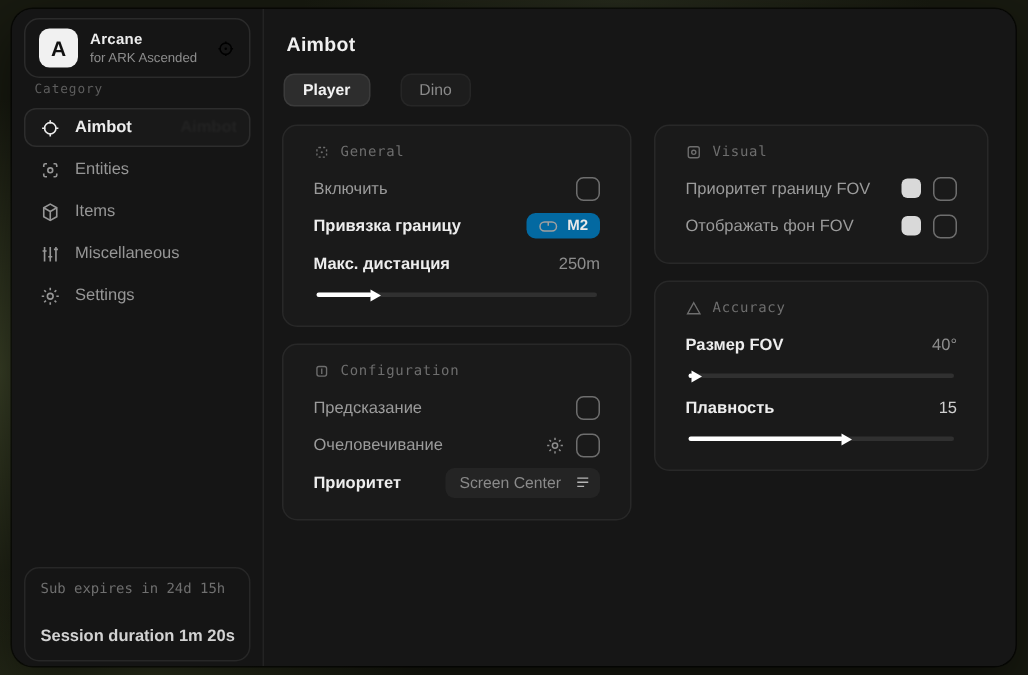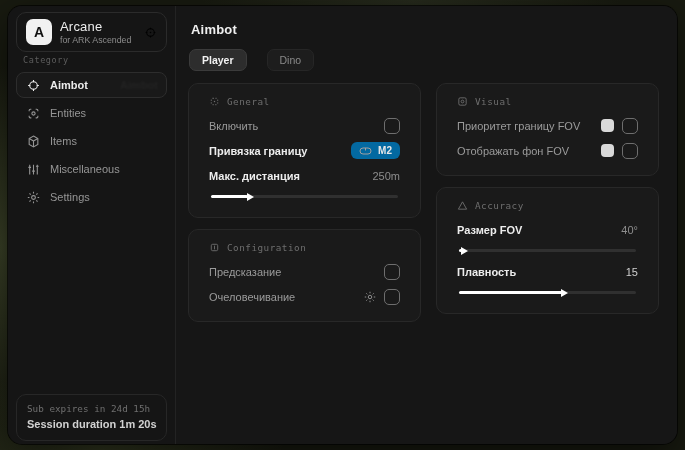--- a/index.html
+++ b/index.html
@@ -27,21 +27,21 @@
   .brand-card {
     border:1px solid #2b2b2b; border-radius:10px; height:40px;
     display:flex; align-items:center; gap:8px; padding:0 9px; flex:none;
   }
   .logo {
     width:26px; height:26px; background:#f1f1f1; border-radius:7px; flex:none;
     display:flex; align-items:center; justify-content:center;
     color:#111; font-weight:bold; font-size:14px;
   }
   .brand-text { display:flex; flex-direction:column; gap:1px; }
-  .brand-name { font-size:13px; font-weight:400; color:#ededed; letter-spacing:.2px; }
+  .brand-name { font-size:10px; font-weight:700; color:#ededed; letter-spacing:.2px; }
   .brand-sub  { font-size:8.8px; color:#8d8d8d; }
   .brand-target { margin-left:auto; color:#9a9a9a; display:flex; }
   .category {
     font-family:"DejaVu Sans Mono", monospace; font-size:8.5px; color:#5d5d5d;
     letter-spacing:.6px; margin:3px 7px 7px;
   }
   .nav { display:flex; flex-direction:column; gap:2px; }
   .nav-item {
     position:relative; display:flex; align-items:center; gap:10px;
     height:26px; padding:0 10px; border-radius:8px;
@@ -53,21 +53,21 @@
     position:absolute; right:8px; top:50%; transform:translateY(-50%);
     font-size:11px; font-weight:700; color:rgba(255,255,255,.045);
     filter:blur(.8px); pointer-events:none;
   }
   .session-card {
     margin-top:auto; border:1px solid #272727; border-radius:10px;
     padding:8px 10px 10px; flex:none;
   }
   .session-line1 {
     font-family:"DejaVu Sans Mono", monospace; font-size:9.3px; color:#6f6f6f;
-    margin-bottom:4px; white-space:nowrap;
+    margin-bottom:20px; white-space:nowrap;
   }
   .session-line2 { font-size:11px; color:#d2d2d2; font-weight:700; white-space:nowrap; }
   
   .main { flex:1; padding:16px 18px 0 12px; background:#161616; }
   .main-title { font-size:13px; font-weight:700; color:#f0f0f0; margin:0 0 12px 3px; letter-spacing:.2px; }
   .tabs { display:flex; gap:20px; margin:0 0 12px 1px; }
   .tab {
     height:22px; padding:0 12px; border-radius:7px; display:flex; align-items:center;
     font-size:10.5px; color:#8a8a8a; background:#1d1d1d; border:1px solid #262626; cursor:pointer;
   }
@@ -268,20 +268,31 @@
               <span class="icon" style="color:#8d8d8d;">
                 <svg width="12" height="12" viewBox="0 0 24 24" fill="none" stroke="currentColor" stroke-width="2">
                   <circle cx="12" cy="12" r="3.5"></circle>
                   <path d="M12 1.5v3M12 19.5v3M1.5 12h3M19.5 12h3M4.6 4.6l2.1 2.1M17.3 17.3l2.1 2.1M19.4 4.6l-2.1 2.1M6.7 17.3l-2.1 2.1"></path>
                 </svg>
               </span>
               <span class="checkbox"></span>
             </span>
           </div>
 
+          <div class="row">
+            <span class="lbl-bright">Приоритет</span>
+            <span class="dropdown">
+              <span class="dropdown-text">Screen Center</span>
+              <span class="icon" style="color:#b5b5b5;">
+                <svg width="11" height="11" viewBox="0 0 24 24" fill="none" stroke="currentColor" stroke-width="2">
+                  <path d="M4 6h16M4 12h16M4 18h10"></path>
+                </svg>
+              </span>
+            </span>
+          </div>
         </div>
       </div>
 
       <div class="col">
 
         <div class="panel">
           <div class="panel-head">
             <span class="icon">
               <svg width="11" height="11" viewBox="0 0 24 24" fill="none" stroke="currentColor" stroke-width="2">
                 <rect x="4" y="4" width="16" height="16" rx="3"></rect>

